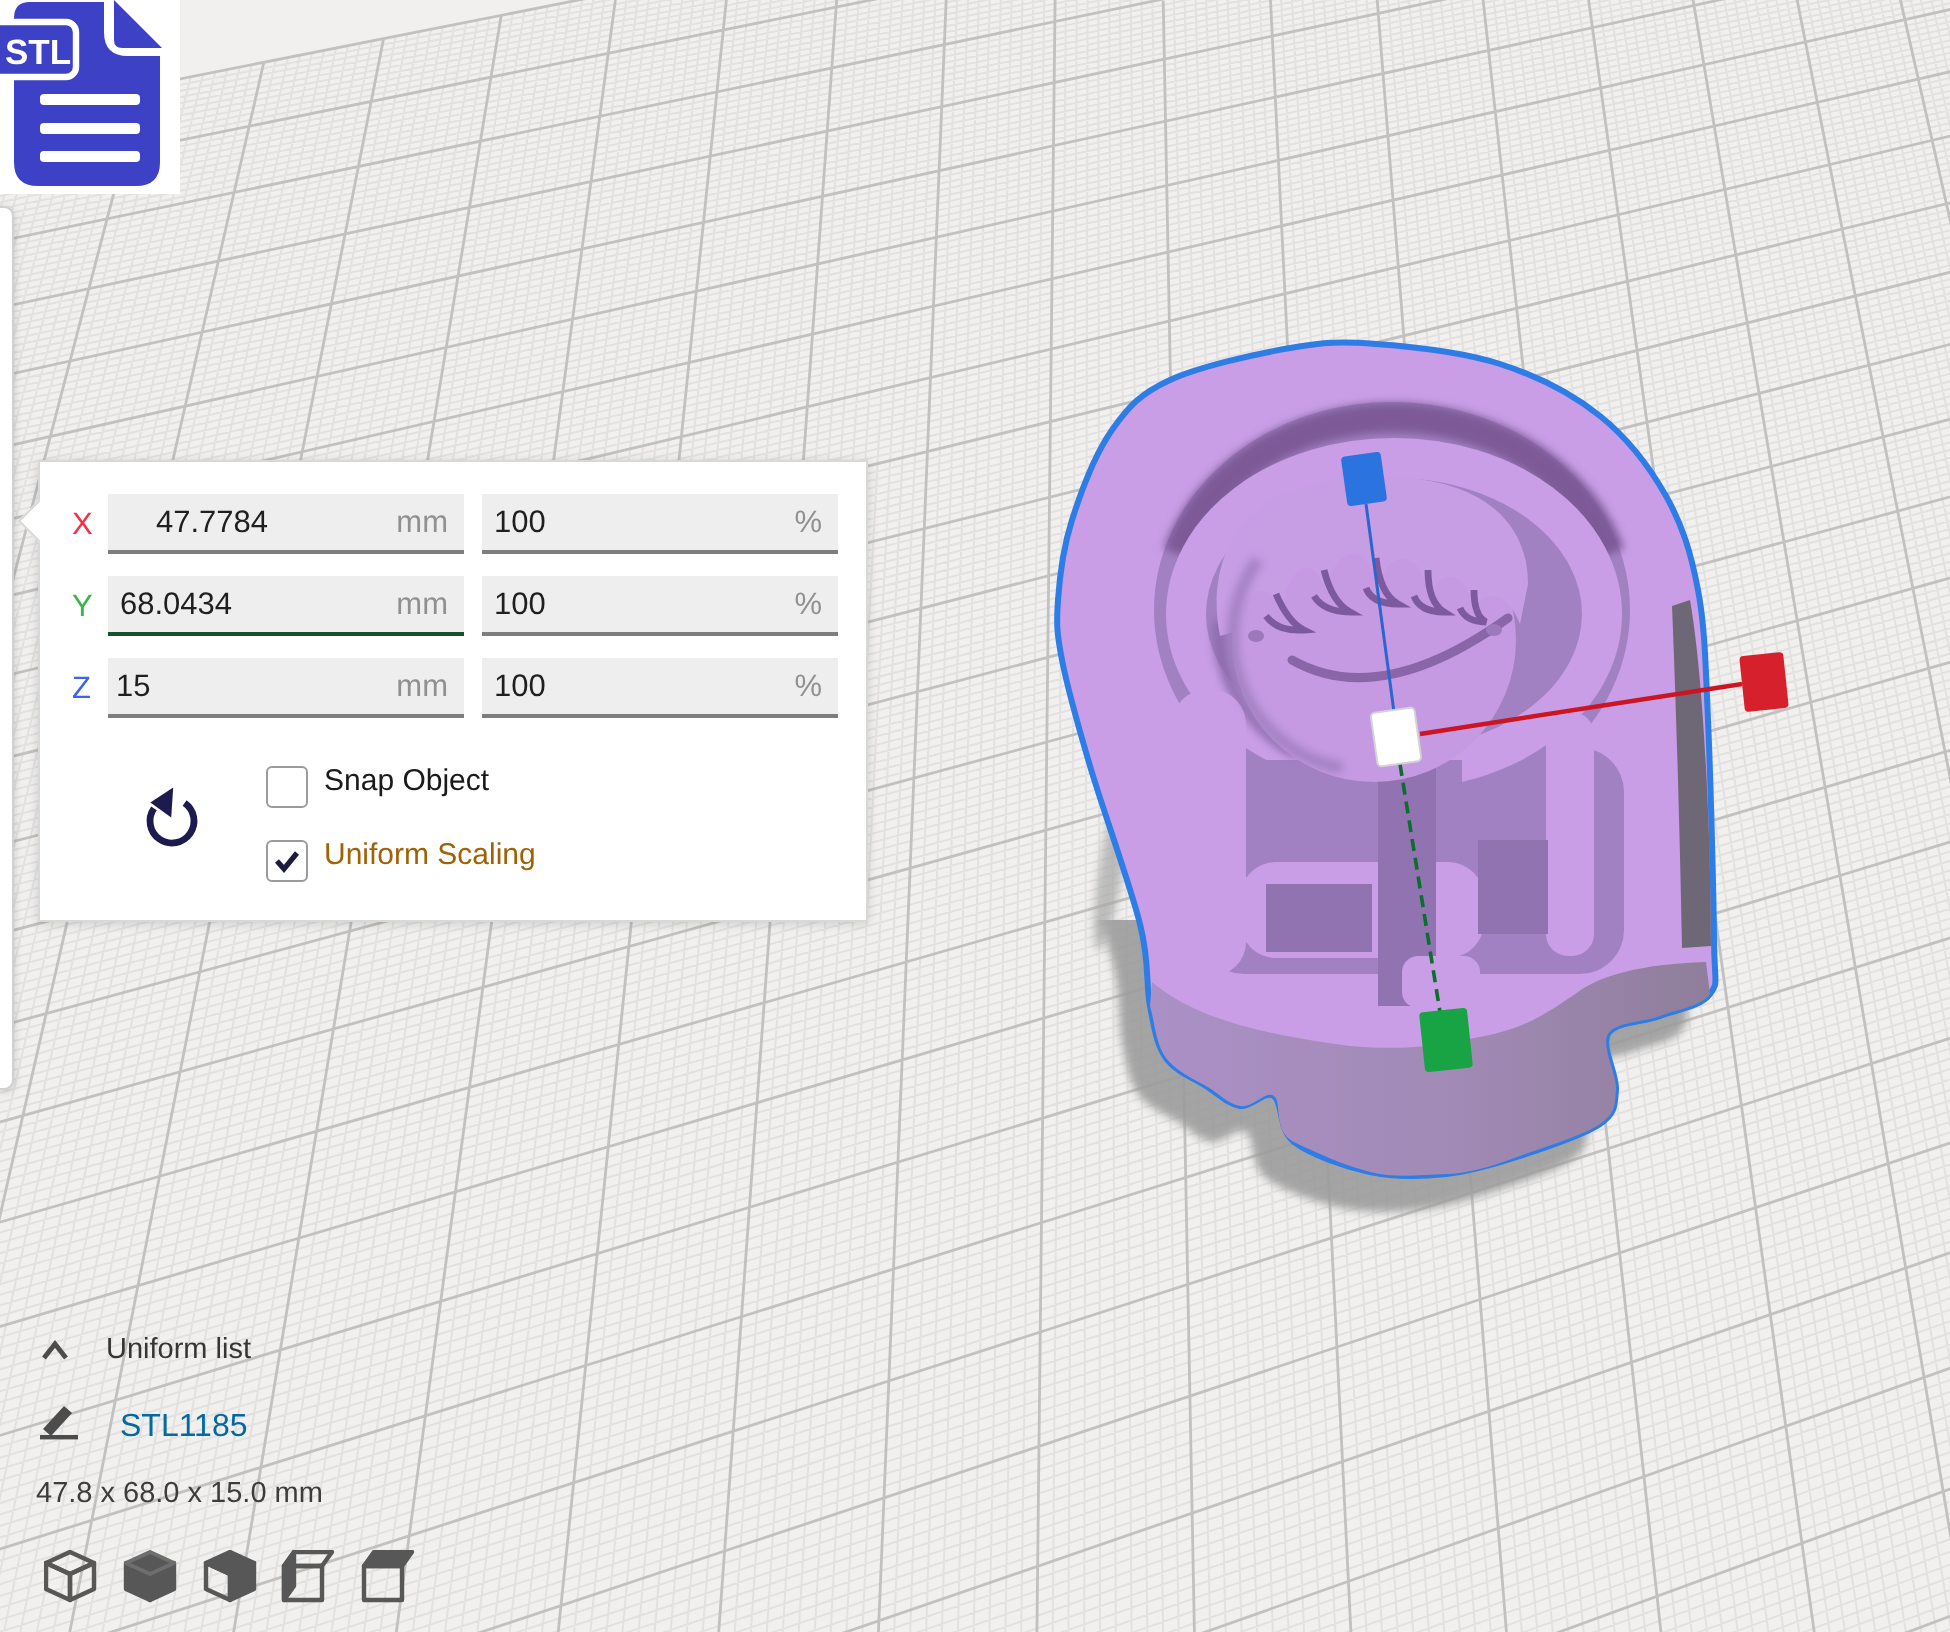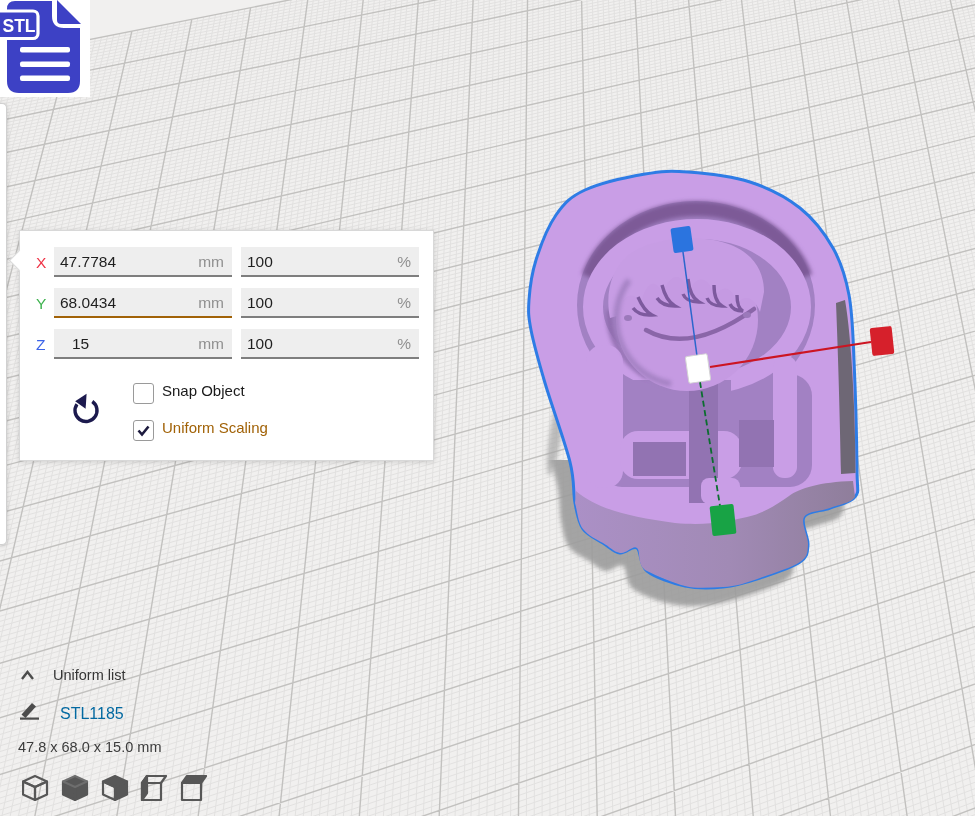--- a/index.html
+++ b/index.html
@@ -80,23 +80,23 @@
  <rect x="20" y="61.5" width="50" height="5.5" rx="2" fill="#ffffff"></rect>
  <rect x="20" y="75.5" width="50" height="5.5" rx="2" fill="#ffffff"></rect>
 </svg>
 
 <div class="abs" style="left:19px;top:230px;width:413px;height:229px;background:#fff;border:1px solid #d8d8d8;box-shadow:0 1px 5px rgba(0,0,0,.15)">
   <div class="abs" style="left:-8px;top:22px;width:14px;height:14px;background:#fff;border-left:1px solid #d8d8d8;border-bottom:1px solid #d8d8d8;transform:rotate(45deg)"></div>
 
   <div class="abs" style="left:16px;top:23px;color:#ef3346;font-size:15.5px">X</div>
   <div class="abs" style="left:16px;top:64px;color:#3db24e;font-size:15.5px">Y</div>
   <div class="abs" style="left:16px;top:105px;color:#3c64e8;font-size:15.5px">Z</div>
-  <div class="abs" style="left:34px;top:16px;width:178px;height:28px;background:#eeeeee;border-bottom:2px solid #7e7e7e;font-size:15.5px;color:#1f1f1f;line-height:30px"><span style="margin-left:6px">47.7784</span><span style="position:absolute;right:8px;color:#909090">mm</span></div>
-  <div class="abs" style="left:34px;top:57px;width:178px;height:28px;background:#eeeeee;border-bottom:2px solid #a16207;font-size:15.5px;color:#1f1f1f;line-height:30px"><span style="margin-left:6px">68.0434</span><span style="position:absolute;right:8px;color:#909090">mm</span></div>
-  <div class="abs" style="left:34px;top:98px;width:178px;height:28px;background:#eeeeee;border-bottom:2px solid #7e7e7e;font-size:15.5px;color:#1f1f1f;line-height:30px"><span style="margin-left:18px">15</span><span style="position:absolute;right:8px;color:#909090">mm</span></div>
+  <div class="abs" style="left:34px;top:16px;width:178px;height:28px;background:#eeeeee;border-bottom:2px solid #7e7e7e;font-size:15.5px;color:#1f1f1f;line-height:30px"><span style="margin-left:24px">47.7784</span><span style="position:absolute;right:8px;color:#909090">mm</span></div>
+  <div class="abs" style="left:34px;top:57px;width:178px;height:28px;background:#eeeeee;border-bottom:2px solid #14532d;font-size:15.5px;color:#1f1f1f;line-height:30px"><span style="margin-left:6px">68.0434</span><span style="position:absolute;right:8px;color:#909090">mm</span></div>
+  <div class="abs" style="left:34px;top:98px;width:178px;height:28px;background:#eeeeee;border-bottom:2px solid #7e7e7e;font-size:15.5px;color:#1f1f1f;line-height:30px"><span style="margin-left:4px">15</span><span style="position:absolute;right:8px;color:#909090">mm</span></div>
   <div class="abs" style="left:221px;top:16px;width:178px;height:28px;background:#eeeeee;border-bottom:2px solid #7e7e7e;font-size:15.5px;color:#1f1f1f;line-height:30px"><span style="margin-left:6px">100</span><span style="position:absolute;right:8px;color:#909090">%</span></div>
   <div class="abs" style="left:221px;top:57px;width:178px;height:28px;background:#eeeeee;border-bottom:2px solid #7e7e7e;font-size:15.5px;color:#1f1f1f;line-height:30px"><span style="margin-left:6px">100</span><span style="position:absolute;right:8px;color:#909090">%</span></div>
   <div class="abs" style="left:221px;top:98px;width:178px;height:28px;background:#eeeeee;border-bottom:2px solid #7e7e7e;font-size:15.5px;color:#1f1f1f;line-height:30px"><span style="margin-left:6px">100</span><span style="position:absolute;right:8px;color:#909090">%</span></div>
 
   <svg class="abs" style="left:52px;top:160px" width="30" height="34" viewBox="0 0 30 34">
    <path d="M20.31,10.49 A11 11 0 1 1 4.99,13.19" fill="none" stroke="#1c1a4e" stroke-width="3.4"></path>
    <path d="M3.2,10.2 L14.6,2.8 L13.6,17.8 Z" fill="#1c1a4e"></path>
   </svg>
 
   <div class="abs" style="left:113px;top:152px;width:19px;height:19px;background:#fff;border:1px solid #9a9a9a;border-radius:3px"></div>

